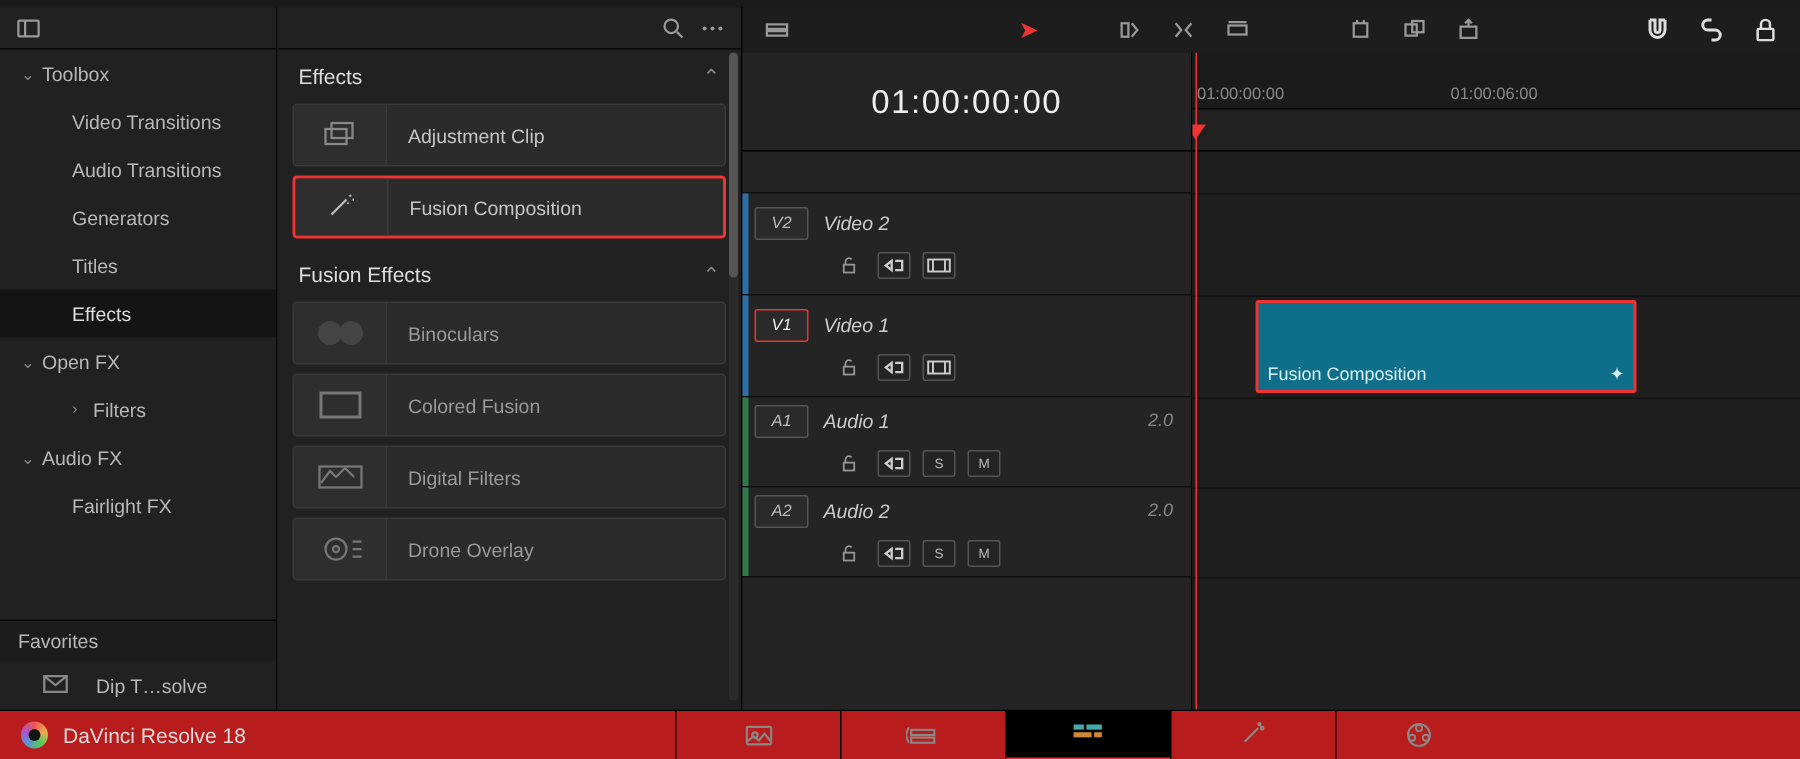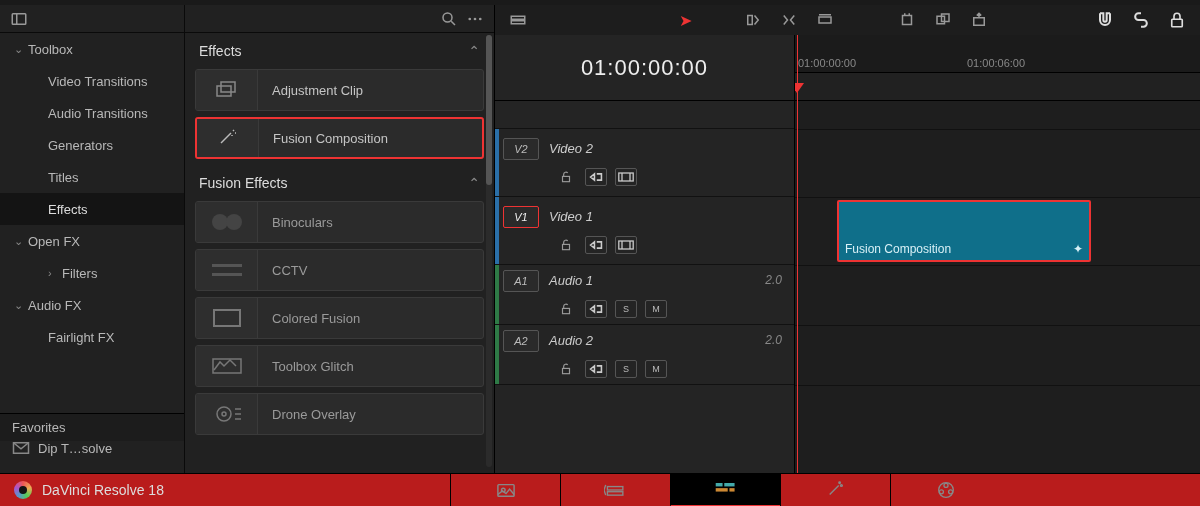--- a/index.html
+++ b/index.html
@@ -15,21 +15,21 @@
   .spacer { flex: 1; }
   .tb-icon { width: 22px; height: 22px; display: flex; align-items: center; justify-content: center; color: #888; margin: 0 2px; }
   .tb-icon svg { display:block; }
 
   .tree { flex: 1; overflow: hidden; font-size: 13px; }
   .tree-item { display: flex; align-items: center; height: 32px; padding-left: 14px; cursor: default; }
   .tree-item.indent1 { padding-left: 48px; }
   .tree-item .chev { width: 14px; color: #888; font-size: 11px; }
   .tree-item.selected { background: #141414; color: #ddd; }
   .fav-header { height: 28px; display: flex; align-items: center; padding-left: 12px; background: #1c1c1c; font-size: 13px; border-top: 1px solid #000; }
-  .fav-item { height: 32px; display: flex; padding-left: 12px; font-size: 13px; gap: 8px; }
+  .fav-item { height: 32px; display: flex; align-items: center; padding-left: 28px; font-size: 13px; gap: 18px; }
 
   .section-header { display: flex; align-items: center; height: 36px; padding: 0 14px; font-size: 14px; color: #ddd; }
   .section-header .collapse { margin-left: auto; color: #888; }
   .effect-row { display: flex; align-items: center; height: 42px; margin: 0 10px 6px 10px; border: 1px solid #3a3a3a; border-radius: 3px; background: #2b2b2b; overflow: hidden; font-size: 13px; }
   .effect-icon { width: 62px; height: 100%; background: #2e2e2e; display: flex; align-items: center; justify-content: center; border-right: 1px solid #3a3a3a; color: #777; }
   .effect-label { padding-left: 14px; color: #c5c5c5; }
   .effect-row.highlight { border: 2px solid #e33; }
   .effect-row.dim .effect-label { color: #9a9a9a; }
   .mid-scroll { position:absolute; right:2px; top:30px; bottom:6px; width:6px; background:#2b2b2b; border-radius:3px; }
   .mid-scroll::after{content:"";position:absolute;left:0;top:0;width:6px;height:150px;background:#555;border-radius:3px;}
@@ -189,43 +189,34 @@
         <div class="effect-icon">
             <svg width="34" height="20" viewBox="0 0 34 20" fill="#444">
               <circle cx="10" cy="10" r="8"></circle>
               <circle cx="24" cy="10" r="8"></circle>
             </svg>
           </div>
         <span class="effect-label">Binoculars</span>
       </div>
       <div class="effect-row dim">
         <div class="effect-icon">
-            <svg width="34" height="20" viewBox="0 0 34 20">
-              <rect x="2" y="4" width="30" height="3" fill="#555"></rect>
-              <rect x="2" y="13" width="30" height="3" fill="#555"></rect>
-            </svg>
-          </div>
-        <span class="effect-label">CCTV</span>
-      </div>
-      <div class="effect-row dim">
-        <div class="effect-icon">
             <svg width="34" height="22" viewBox="0 0 34 22" fill="none" stroke="#777" stroke-width="2">
               <rect x="4" y="3" width="26" height="16"></rect>
             </svg>
           </div>
         <span class="effect-label">Colored Fusion</span>
       </div>
       <div class="effect-row dim">
         <div class="effect-icon">
             <svg width="34" height="20" viewBox="0 0 34 20" fill="none" stroke="#777" stroke-width="1.5">
               <path d="M4 14 l6 -8 l4 4 l6 -6 l6 6"></path>
               <rect x="3" y="3" width="28" height="14"></rect>
             </svg>
           </div>
-        <span class="effect-label">Toolbox Glitch</span>
+        <span class="effect-label">Digital Filters</span>
       </div>
       <div class="effect-row dim">
         <div class="effect-icon">
             <svg width="34" height="22" viewBox="0 0 34 22" fill="none" stroke="#777" stroke-width="1.5">
               <circle cx="14" cy="11" r="7"></circle>
               <circle cx="14" cy="11" r="2"></circle>
               <line x1="25" y1="6" x2="31" y2="6"></line>
               <line x1="25" y1="11" x2="31" y2="11"></line>
               <line x1="25" y1="16" x2="31" y2="16"></line>
             </svg>

